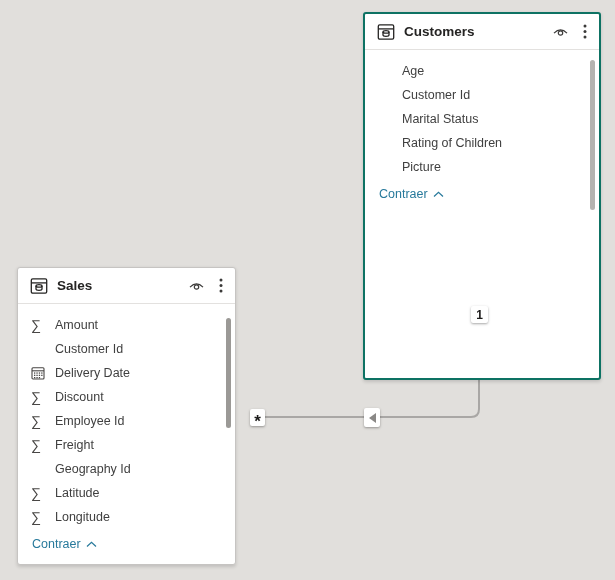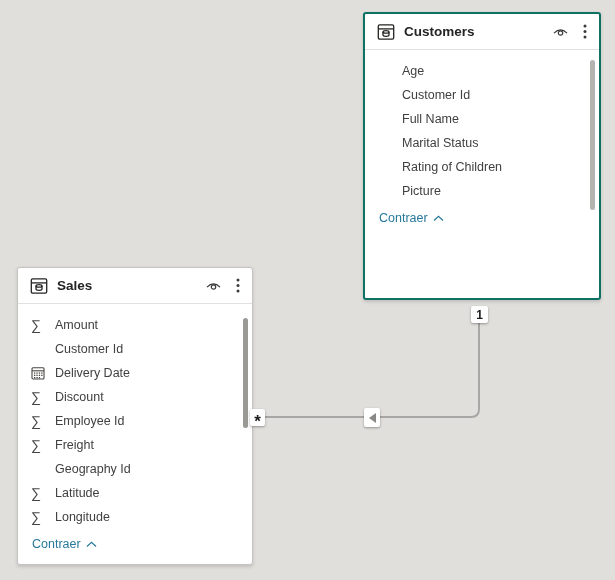--- a/index.html
+++ b/index.html
@@ -13,25 +13,25 @@
   }
   .rel-svg { position: absolute; left: 0; top: 0; }
   .card {
     position: absolute;
     background: #ffffff;
     border-radius: 3px;
     box-sizing: border-box;
     box-shadow: 0 1.6px 3.6px rgba(0,0,0,0.14);
   }
   .card-customers {
-    left: 363px; top: 12px; width: 238px; height: 288px;
+    left: 363px; top: 12px; width: 238px; height: 368px;
     border: 2px solid #0d7263;
   }
   .card-sales {
-    left: 17px; top: 267px; width: 236px; height: 298px;
+    left: 17px; top: 267px; width: 219px; height: 298px;
     border: 1px solid #c6c4c2;
   }
   .card-header {
     display: flex; align-items: center;
     height: 36px; padding: 0 9px 0 12px;
     border-bottom: 1px solid #e3e1df;
     box-sizing: border-box;
   }
   .tbl-icon { display: flex; margin-right: 9px; }
   .card-title {
@@ -117,24 +117,20 @@
       </span>
     </div>
     <div class="card-body">
       <div class="field-row">
         <span class="field-icon"></span>
         <span class="field-label">Age</span>
       </div>
       <div class="field-row">
         <span class="field-icon"></span>
         <span class="field-label">Customer Id</span>
-      </div>
-      <div class="field-row">
-        <span class="field-icon"></span>
-        <span class="field-label">Full Name</span>
       </div>
       <div class="field-row">
         <span class="field-icon"></span>
         <span class="field-label">Marital Status</span>
       </div>
       <div class="field-row">
         <span class="field-icon"></span>
         <span class="field-label">Rating of Children</span>
       </div>
       <div class="field-row">

